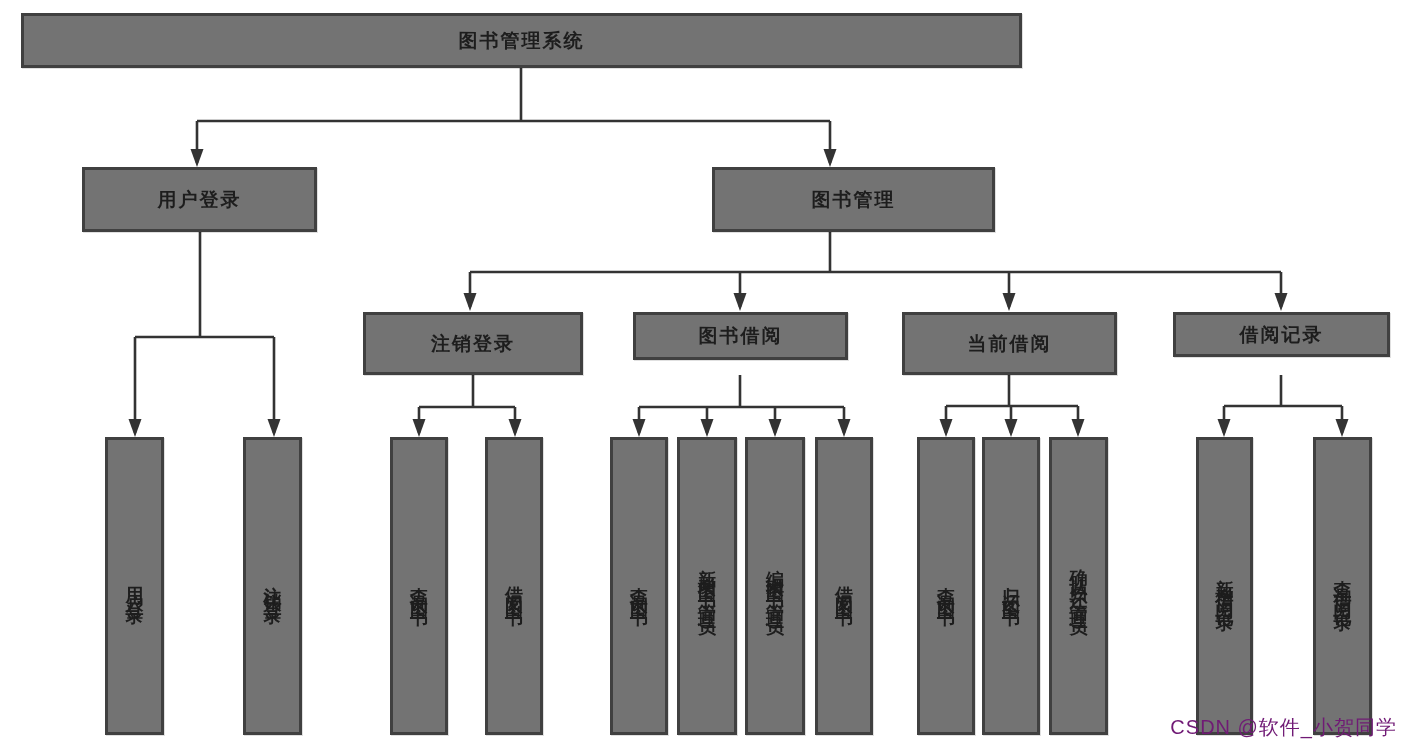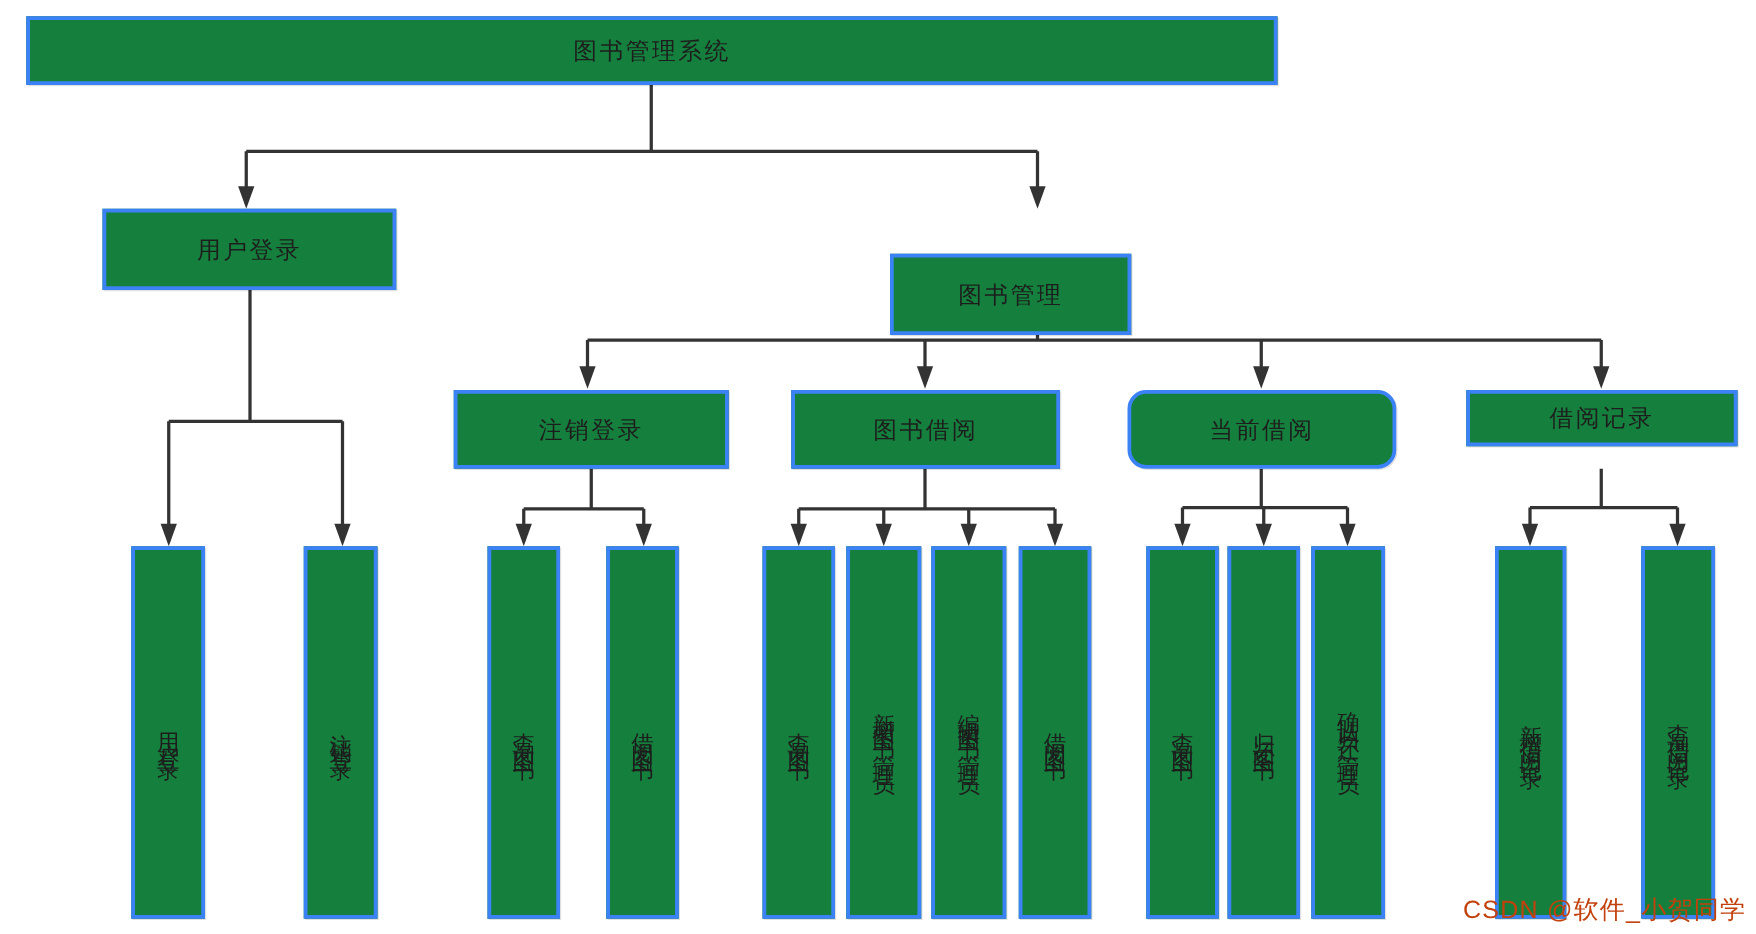--- a/index.html
+++ b/index.html
@@ -9,61 +9,62 @@
     background:#ffffff;
     font-family:"Liberation Sans","DejaVu Sans",sans-serif;
     overflow:hidden;
   }
   .wires{position:absolute;left:0;top:0;width:1405px;height:747px;}
   .wires path{stroke:#333333;stroke-width:2.6;fill:none;}
   .wires polygon{fill:#333333;stroke:none;}
   .node{
     position:absolute;
     box-sizing:border-box;
-    border:3px solid #3b82f6;
-    background:#15803d;
+    border:3px solid #404040;
+    background:#737373;
     display:flex;align-items:center;justify-content:center;
     color:#1d1d1d;
     box-shadow:1px 1px 0 rgba(0,0,0,0.12);
+    font-weight:bold;
   }
   .node.h{font-size:19px;letter-spacing:2px;white-space:nowrap;}
   .node.v{
     writing-mode:vertical-rl;
     text-orientation:mixed;
     font-size:18px;
     letter-spacing:7px;
     line-height:1;
     padding:6px 0;
   }
   .n-root{left:21px;top:13px;width:1001px;height:55px;}
   .n-userlogin{left:82px;top:167px;width:235px;height:65px;}
-  .n-bookmgmt{left:712px;top:167px;width:193px;height:65px;margin-top:36px;}
+  .n-bookmgmt{left:712px;top:167px;width:283px;height:65px;}
   .n-newrec {left:363px;top:312px;width:220px;height:63px;}
-  .n-bborrow{left:633px;top:312px;width:215px;height:63px;text-align:right;}
-  .n-curbor {left:902px;top:312px;width:215px;height:63px;border-radius:15px;}
+  .n-bborrow{left:633px;top:312px;width:215px;height:48px;text-align:right;}
+  .n-curbor {left:902px;top:312px;width:215px;height:63px;}
   .n-records{left:1173px;top:312px;width:217px;height:45px;}
   .col{top:437px;height:298px;}
   .n-login   {left:105px;width:59px;}
   .n-logout  {left:243px;width:59px;}
   .n-nbquery {left:390px;width:58px;}
   .n-nbborrow{left:485px;width:58px;}
   .n-bbquery {left:610px;width:58px;}
   .n-bbadd   {left:677px;width:60px;letter-spacing:4px;}
   .n-bbedit  {left:745px;width:60px;letter-spacing:4px;}
   .n-bbborrow{left:815px;width:58px;}
   .n-cbquery {left:917px;width:58px;}
   .n-cbreturn{left:982px;width:58px;}
   .n-cbconf  {left:1049px;width:59px;letter-spacing:4px;}
   .n-bradd   {left:1196px;width:57px;letter-spacing:5px;}
   .n-brquery {left:1313px;width:59px;letter-spacing:5px;}
   .watermark{
     position:absolute;
     right:8px;top:714px;
     font-size:20px;
-    color:#c2410c;
+    color:#701a75;
     letter-spacing:1px;
     white-space:nowrap;
     text-align:right;
   }
 </style>
 </head>
 <body>
 
 <div class="canvas">
 

